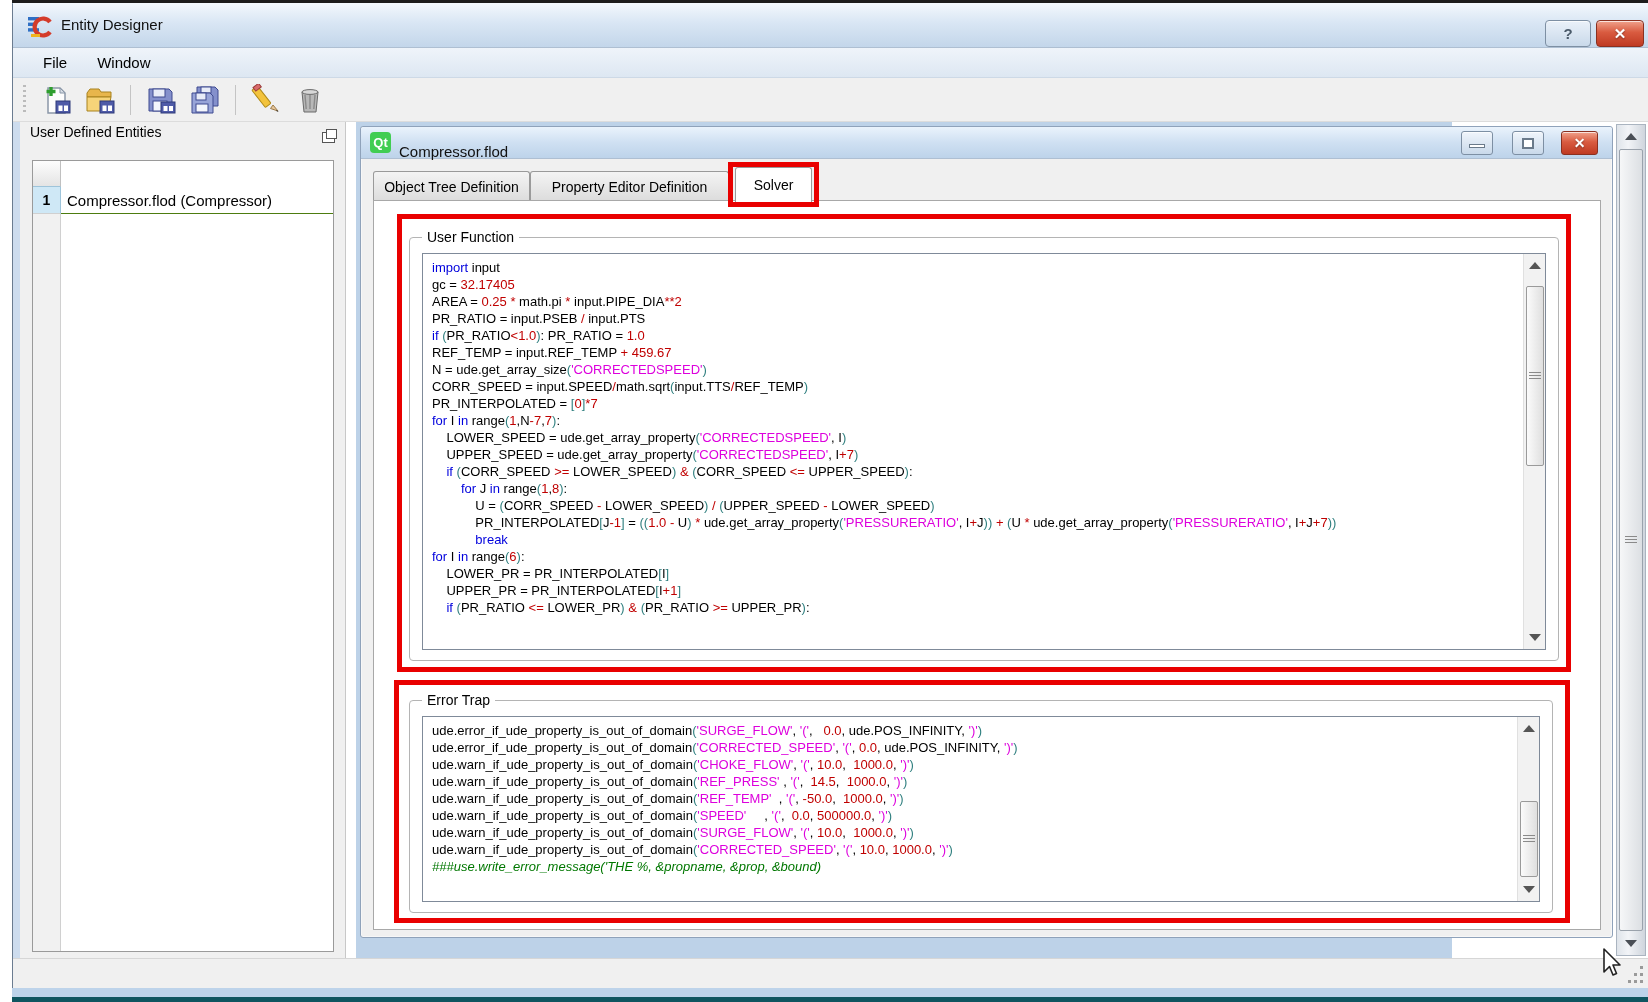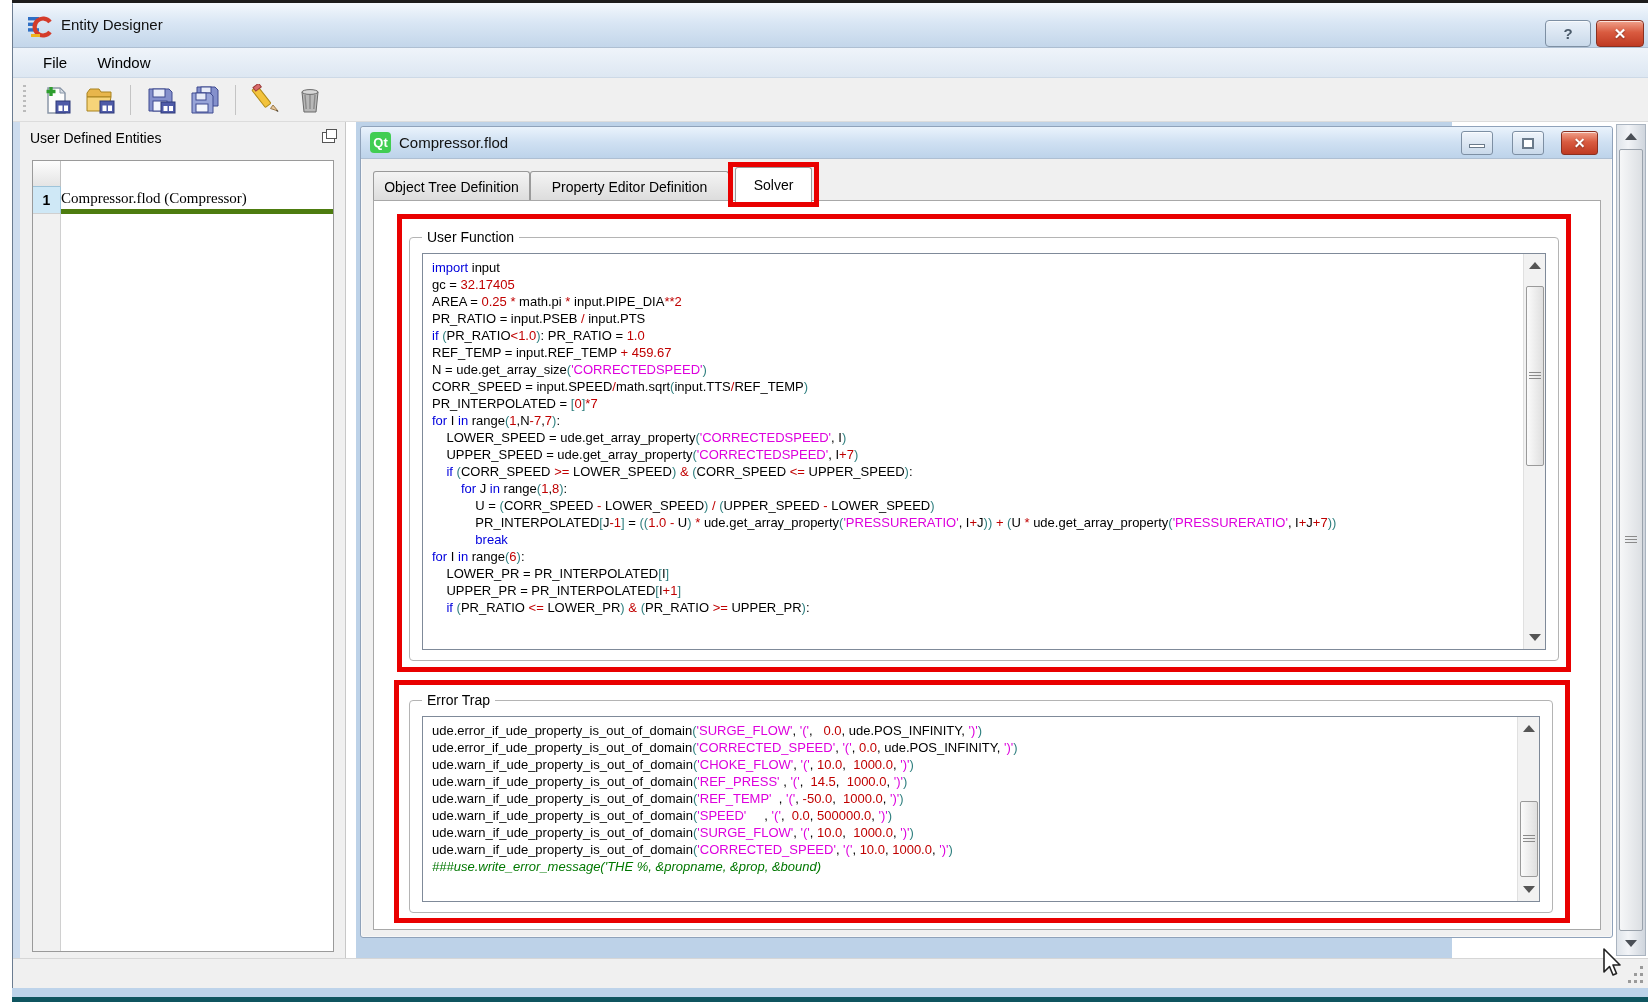--- a/index.html
+++ b/index.html
@@ -41,40 +41,40 @@
   .tb-handle { width:5px; height:30px; margin:0 8px 0 10px;
     background:repeating-linear-gradient(#bbb 0 2px, transparent 2px 5px); width:3px; }
   .tb-btn { width:44px; height:38px; display:flex; align-items:center; justify-content:center;
     background:transparent; border:none; }
   .tb-sep { width:1px; height:30px; background:#c4c4c4; margin:0 8px; }
 
   
   .dock { left:8px; top:122px; width:326px; height:836px; background:#f0f0f0;
     border-right:1px solid #c8c8c8; }
   .dock-header { position:absolute; left:0; top:2px; width:100%; height:28px;
-    display:flex; align-items:center; padding:0 10px; font-size:14px; }
+    display:flex; align-items:flex-start; padding:0 10px; font-size:14px; }
   .float-ic { position:absolute; right:10px; top:8px; width:13px; height:11px;
     border:1px solid #555; background:#fff; }
   .float-ic:before { content:""; position:absolute; left:3px; top:-4px; width:9px; height:8px;
     border:1px solid #555; background:#fff; }
   .ude-table { position:absolute; left:12px; top:38px; width:302px; height:792px;
     background:#fff; border:1px solid #9a9a9a; }
   .t-corner { position:absolute; left:0; top:0; width:28px; height:26px;
     background:linear-gradient(#fdfdfd,#e4e4e4); border-right:1px solid #c0c0c0; border-bottom:1px solid #9ec4da; }
   .t-head { position:absolute; left:28px; top:0; right:0; height:26px;
     background:linear-gradient(#dcf0fc,#bfe5f8 48%,#a4d9f4 52%,#b9e2f7);
     border-bottom:1px solid #7ab4d6; font-weight:bold; font-size:15px;
     display:flex; align-items:center; justify-content:center; }
   .t-idxcol { position:absolute; left:0; top:26px; bottom:0; width:28px;
     background:#f1f1f1; border-right:1px solid #d0d0d0; }
   .t-row { position:absolute; left:0; top:26px; right:0; height:27px; display:flex; }
   .t-idx { width:28px; background:#cfe8f6; border-right:1px solid #9ec4da; border-bottom:1px solid #d0d0d0;
     font-weight:bold; font-size:14px; display:flex; align-items:center; justify-content:center; }
-  .t-val { flex:1; font-size:15px; display:flex; align-items:center; padding-left:0;
-    border-bottom:5px solid #4d7c0f;font-family:Liberation Serif, serif; }
+  .t-val { flex:1; font-size:15px; display:flex; align-items:center; padding-left:6px;
+    border-bottom:1px solid #4d7c0f; }
 
   
   .mdi { left:344px; top:122px; width:1096px; height:836px; background:#bdd2e8; }
   .mdi-sb { position:absolute; left:1260px; top:2px; width:30px; height:832px;
     background:linear-gradient(90deg,#dfe4ea,#f2f4f7 40%,#cfd5dd); border:1px solid #aab4c0; }
   .mdi-sb .thumb { position:absolute; left:2px; top:24px; width:24px; height:782px;
     background:linear-gradient(90deg,#f6f7f8,#dcdfe3); border:1px solid #9aa2ac; border-radius:2px; }
   .grip { position:absolute; left:50%; top:50%; width:12px; height:8px; transform:translate(-50%,-50%);
     background:repeating-linear-gradient(#8a8a8a 0 1px, transparent 1px 3px); }
   .arr { width:0; height:0; position:absolute; left:50%; transform:translateX(-50%); }
@@ -83,21 +83,21 @@
 
   
   .child { position:absolute; left:4px; top:4px; width:1253px; height:812px;
     background:#f0f0f0; border:1px solid #8fa2ba; border-radius:3px;
     box-shadow:0 0 0 1px rgba(255,255,255,.45) inset; }
   .child-tb { position:absolute; left:0; top:0; width:100%; height:32px;
     background:linear-gradient(#eaf3fc,#cfe0f2 50%,#bdd3ea);
     border-bottom:1px solid #aebfd2; border-radius:3px 3px 0 0; }
   .qt-ic { position:absolute; left:9px; top:5px; width:21px; height:21px; border-radius:4px;
     background:#41cd52; color:#fff; font-weight:bold; font-size:13px; text-align:center; line-height:21px; }
-  .child-title { position:absolute; left:38px; top:7px; font-size:15px; color:#111; }
+  .child-title { position:absolute; left:38px; top:16px; font-size:15px; color:#111; }
   .cbtn { position:absolute; top:4px; height:24px; border-radius:3px; border:1px solid #7d8fa3;
     background:linear-gradient(#f0f5fb,#c9d9ea); box-shadow:inset 0 1px 0 rgba(255,255,255,.7); }
   .cbtn .bar { position:absolute; left:7px; bottom:6px; width:16px; height:4px; background:#fff; border:1px solid #6a7a8a; }
   .cbtn .box { position:absolute; left:9px; top:6px; width:12px; height:11px; background:#fff; border:2px solid #6a7a8a; }
   .cbtn.close { background:linear-gradient(#f0a28c,#d95b40 45%,#bf3a22); border-color:#8a3020;
     color:#fff; font-weight:bold; font-size:14px; text-align:center; line-height:22px;
     text-shadow:0 1px 2px rgba(0,0,0,.4); }
 
   
   .tab { position:absolute; top:44px; height:30px; font-size:14px;

